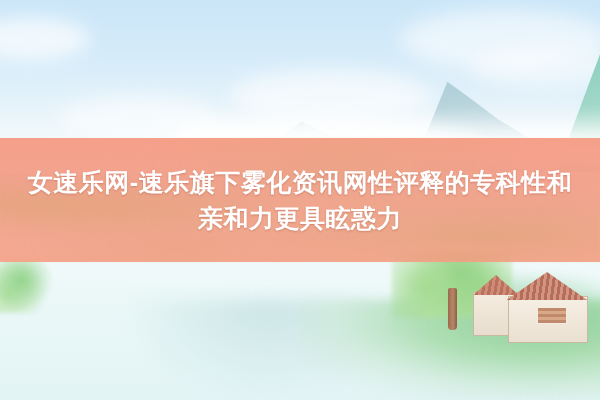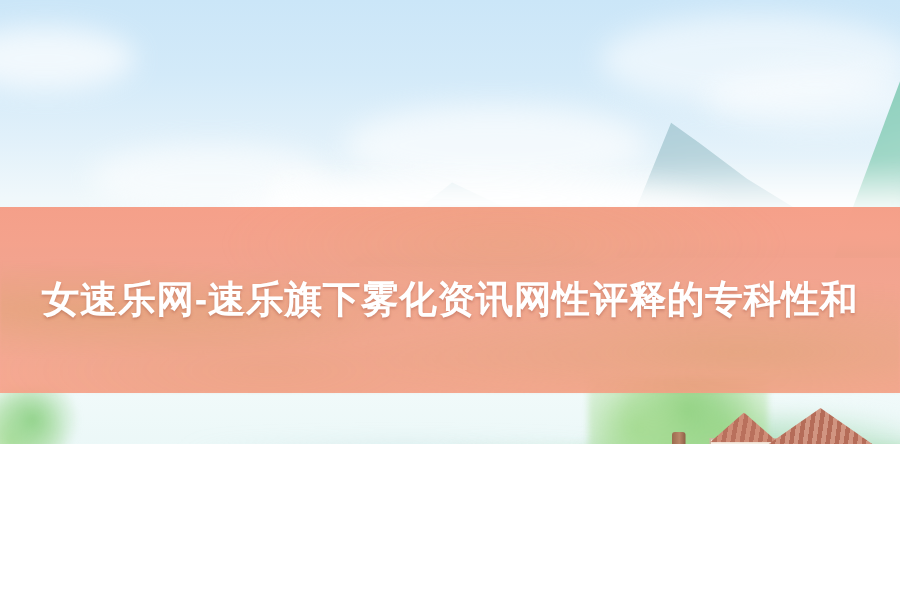--- a/index.html
+++ b/index.html
@@ -4,21 +4,21 @@
 <title>Banner</title>
 <style>
   html, body {
     margin: 0;
     padding: 0;
     background: #ffffff;
   }
   #banner {
     position: relative;
     width: 600px;
-    height: 296px;
+    height: 400px;
     overflow: hidden;
     font-family: "Liberation Sans", "DejaVu Sans", sans-serif;
     background: #eef8fb;
   }
 
   
   .sky {
     position: absolute;
     left: 0; top: 0;
     width: 600px; height: 165px;
@@ -255,16 +255,17 @@
   <div class="house h-body-back"></div>
   <div class="house h-roof-back"></div>
   <div class="house h-body-front"></div>
   <div class="house h-roof-front"></div>
   <div class="house h-window"></div>
 
   <div class="band">
     <div class="band-tex"></div>
     <div class="band-text">
       <div class="band-line">女速乐网-速乐旗下雾化资讯网性评释的专科性和</div>
+      <div class="band-line">亲和力更具眩惑力</div>
     </div>
   </div>
 
 </div>
 
 </body></html>

